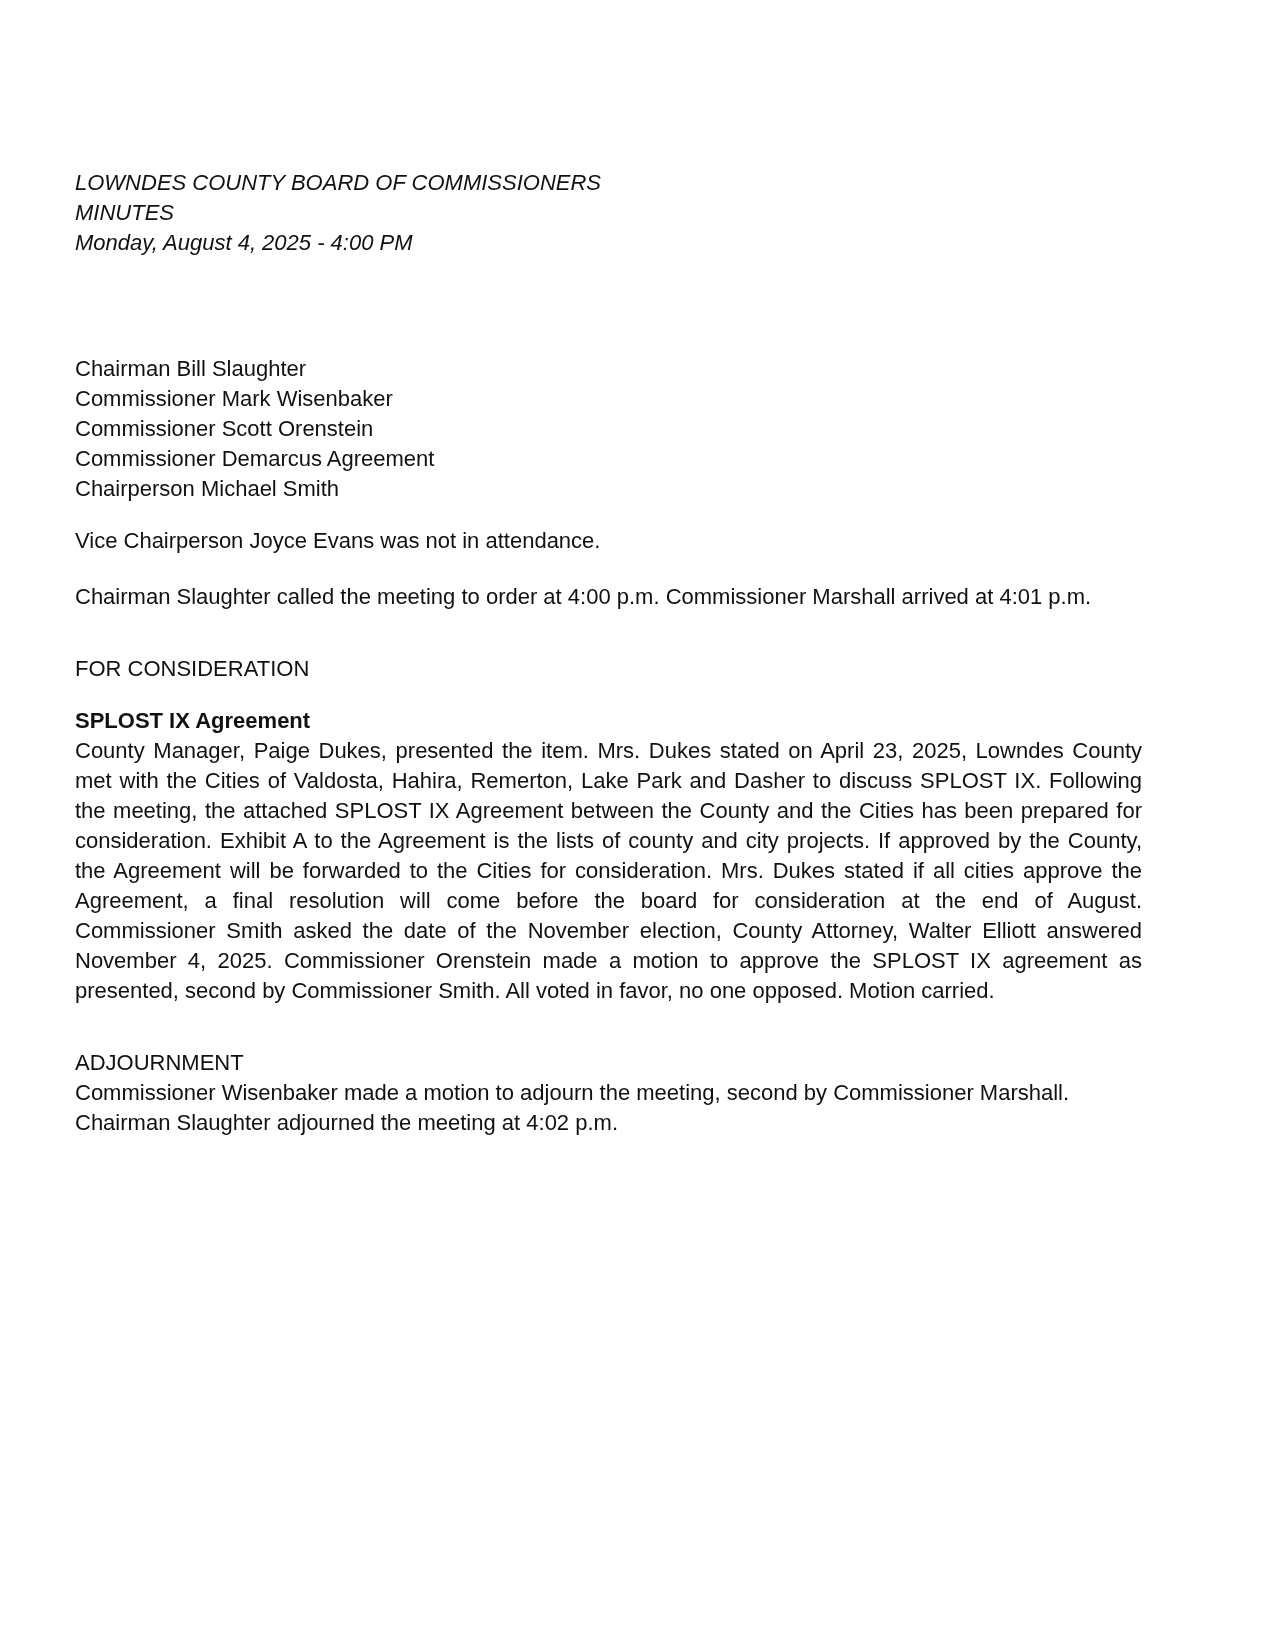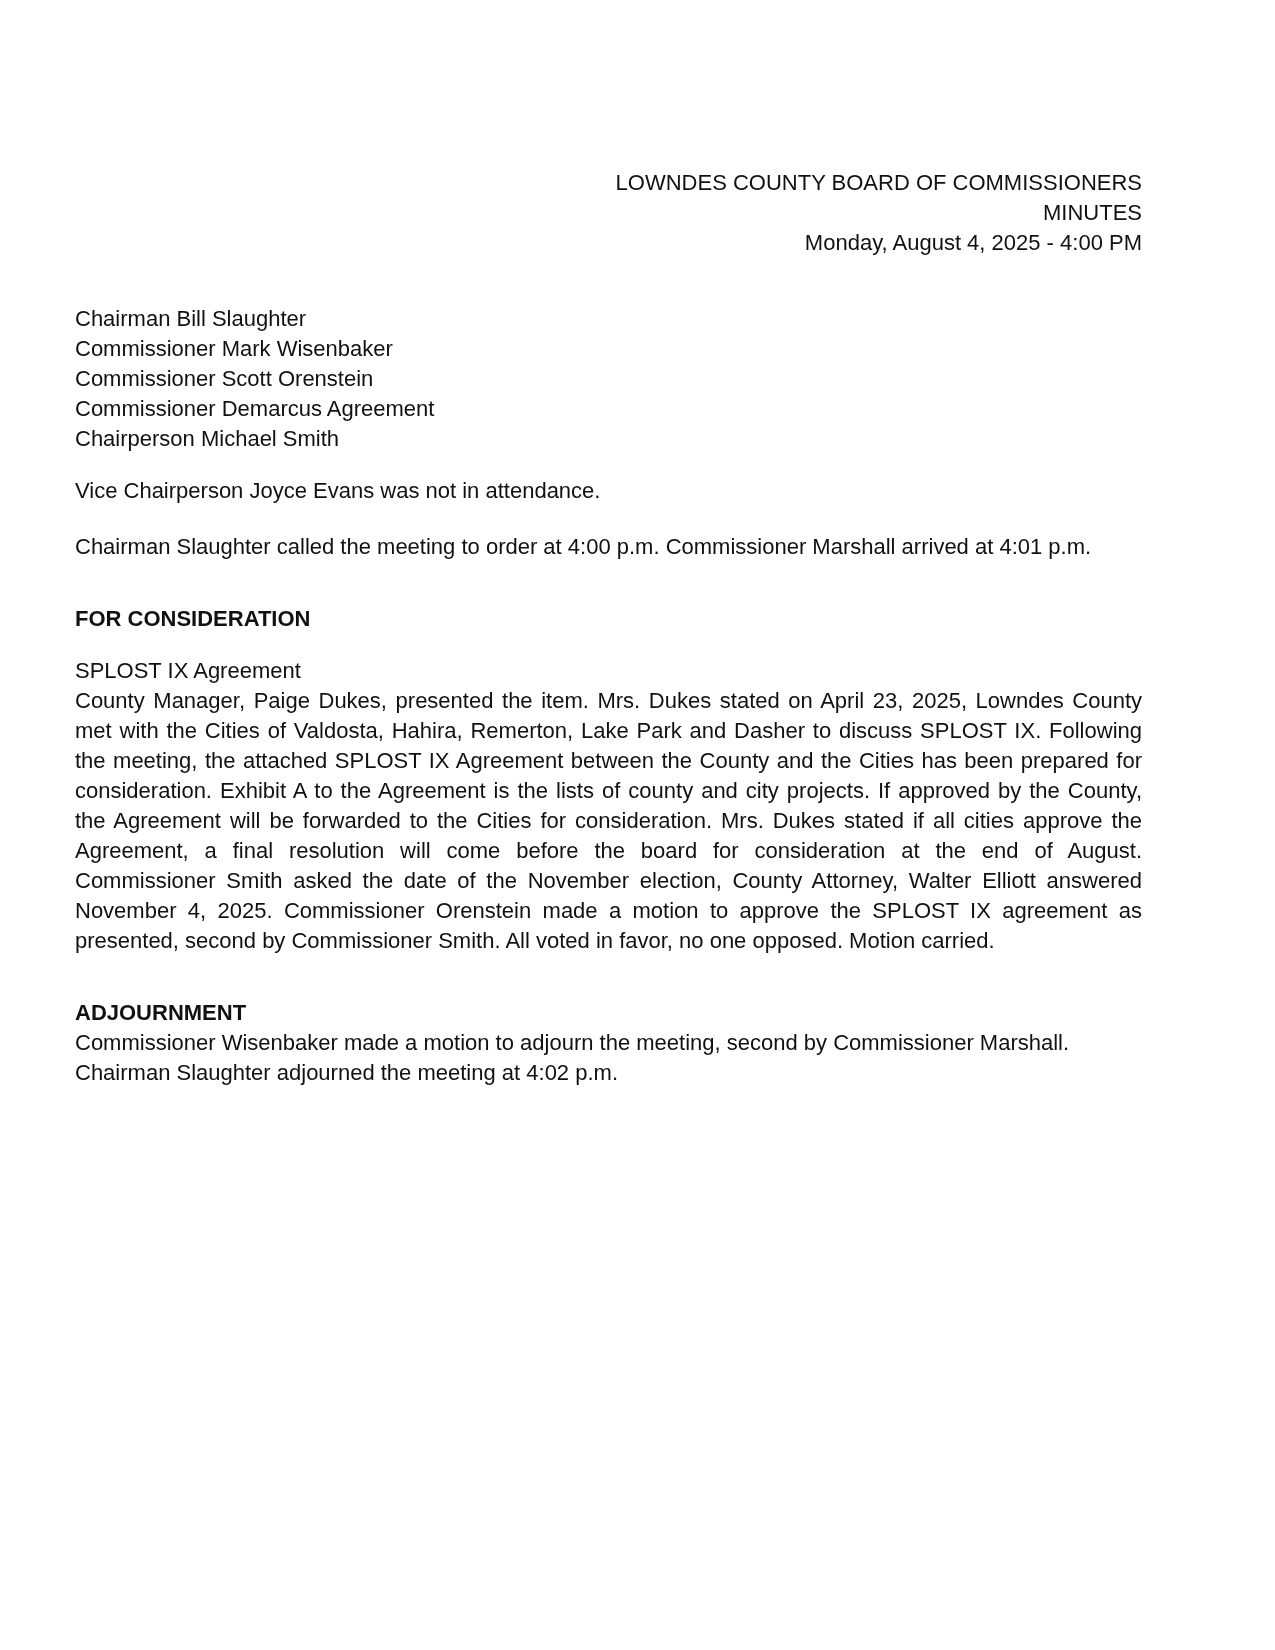--- a/index.html
+++ b/index.html
@@ -16,41 +16,42 @@
     width: 1275px;
     height: 1650px;
     background: #ffffff;
     overflow: hidden;
     box-sizing: border-box;
     padding: 168px 133px 0 75px; 
     font-size: 22px;
     line-height: 30px;
   }
   .doc-header {
-    text-align: right;
-    margin-bottom: 46px;
+    text-align: left;
+    margin-bottom: 96px;
+    font-style: italic;
   }
   .doc-header div {
     line-height: 30px;
   }
   .attendance-list div {
     line-height: 30px;
   }
   .para {
     margin: 0 0 0 0;
   }
   .para.justified {
     text-align: justify;
   }
   .section-heading {
-    font-weight: bold;
+    font-weight: normal;
     margin-top: 42px;
   }
   .item-heading {
-    font-weight: normal;
+    font-weight: bold;
   }
   .gap-sm { height: 22px; }
   .gap-md { height: 26px; }
 </style>
 </head>
 <body>
 
 <div class="page">
 
   <div class="doc-header">

